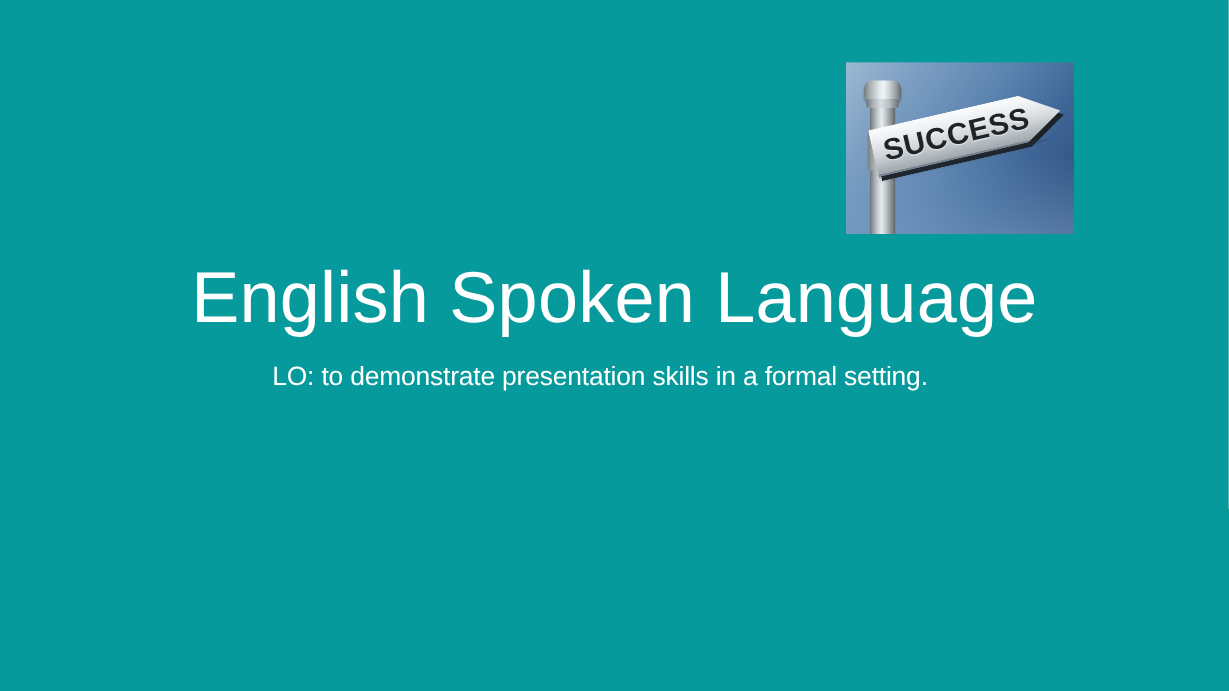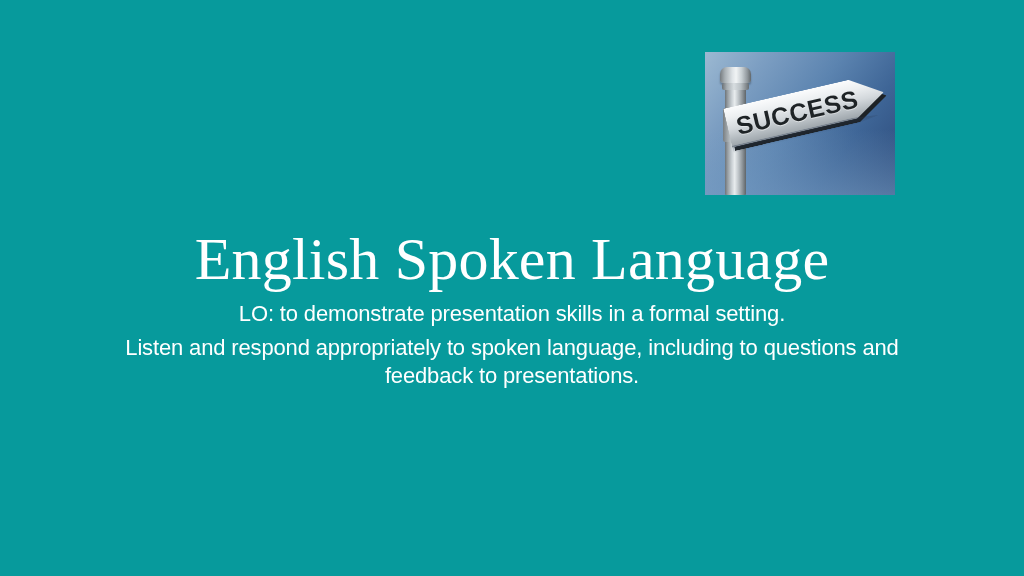--- a/index.html
+++ b/index.html
@@ -140,34 +140,34 @@
 
   
   #title-block {
     position: absolute;
     left: 112px;
     top: 216px;
     width: 800px;
     text-align: center;
   }
   #slide-title {
-    margin: 12px;
+    margin: 0;
     color: #FFFFFF;
-    font-family: Liberation Serif, serif;
+    font-family: Liberation Sans, sans-serif;
     font-weight: 300;
     font-size: 60px;
     line-height: 1.06;
     letter-spacing: 0.2px;
     white-space: nowrap;
   }
 
   
   #body-block {
     position: absolute;
-    left: 112px;
+    left: 100px;
     top: 300px;
     width: 800px;
     text-align: center;
   }
   .body-line {
     margin: 0 0 6px 0;
     color: #FFFFFF;
     font-family: "Liberation Sans", sans-serif;
     font-weight: 400;
     font-size: 22px;
@@ -197,16 +197,15 @@
       <div id="sign-shadow"></div>
     </div>
   </div>
 
   <div id="title-block">
     <h1 id="slide-title">English Spoken Language</h1>
   </div>
 
   <div id="body-block">
     <p class="body-line">LO: to demonstrate presentation skills in a formal setting.</p>
-    <p class="body-line">Listen and respond appropriately to spoken language, including to questions and feedback to presentations.</p>
   </div>
 
 </div>
 
 </body></html>

